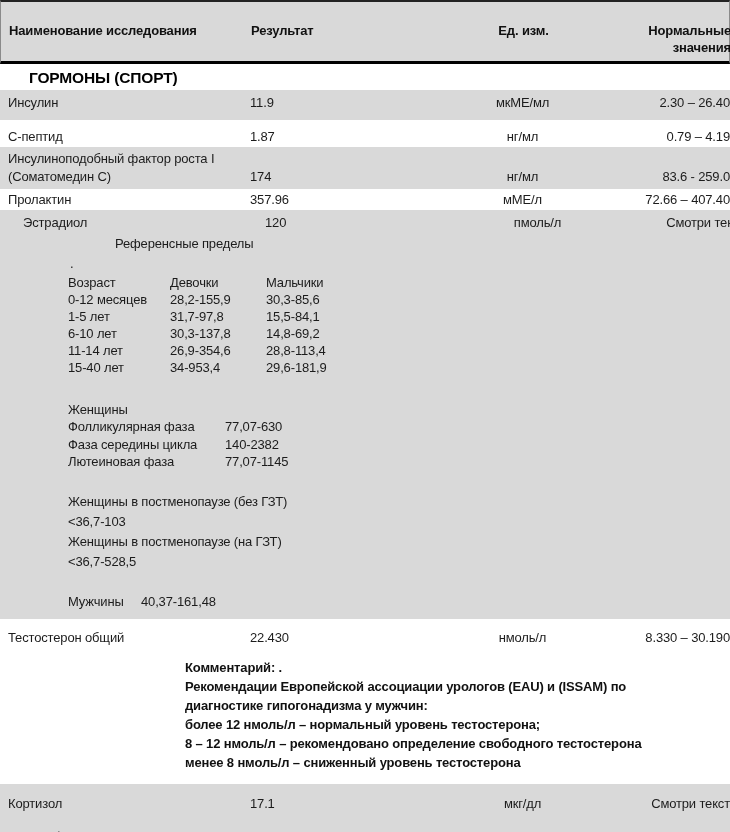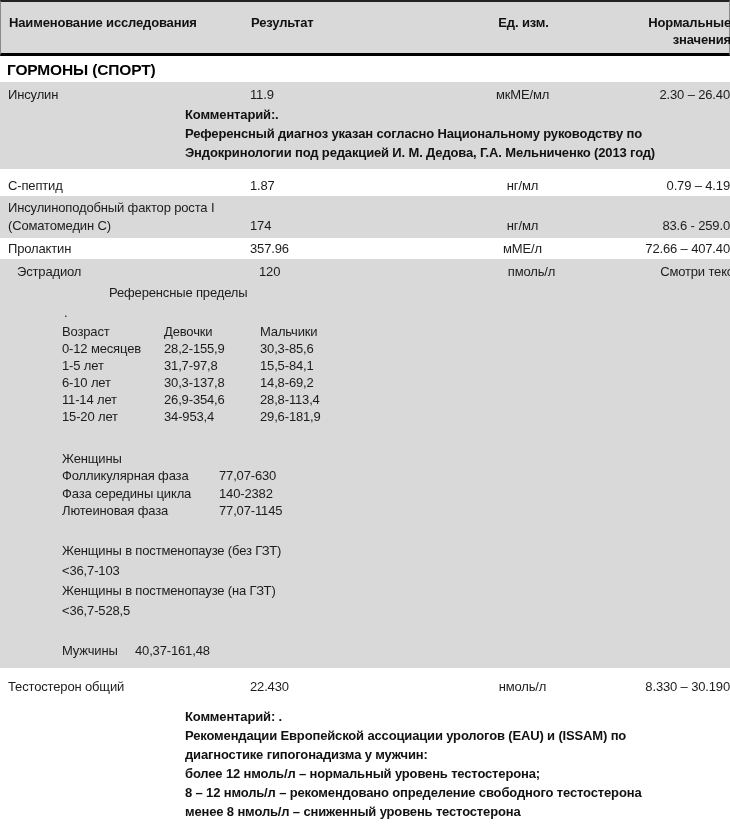--- a/index.html
+++ b/index.html
@@ -29,50 +29,51 @@
   .c-normal { grid-column:5; text-align:right; }
 
   .thead {
     background:#d9d9d9;
     border-top:2px solid #222222;
     border-left:1px solid #8a8a8a;
     border-right:1px solid #8a8a8a;
     border-bottom:3px solid #000000;
     font-weight:bold;
     color:#111111;
-    padding:12px 0 5px 0;
+    padding:20px 0 5px 0;
     align-items:start;
     min-height:41px;
   }
   .section-title {
     font-weight:bold;
     color:#000000;
     font-size:15.5px;
     line-height:18px;
-    padding:5px 0 3px 7px;
+    padding:5px 0 3px 0;
+    margin-left:29px;
   }
   .shaded { background:#d9d9d9; }
 
   .block-insulin { padding:2px 0 7px 0; }
   .data-row { padding:2px 0; }
   .row-white { background:#ffffff; }
   .gap6  { height:6px; }
   .gap8  { height:8px; }
 
   .comment {
     margin-left:185px;
     font-weight:bold;
     color:#111111;
     line-height:19px;
     white-space:nowrap;
   }
   .block-igf { padding:3px 0 4px 0; }
   .igf-line1 { padding-left:8px; line-height:18px; }
 
-  .block-estradiol { padding:2px 0 9px 9px; }
+  .block-estradiol { padding:2px 0 9px 15px; }
   .ref-title { padding-left:100px; line-height:18px; margin-top:2px; }
   .dot-line  { padding-left:55px; line-height:12px; margin-top:5px; }
   .ref-inner { margin-left:53px; margin-top:4px; }
   .age-row { display:flex; line-height:17px; }
   .age-c1 { width:102px; }
   .age-c2 { width:96px; }
   .women-label { margin-top:25px; line-height:17px; }
   .phase-row { display:flex; line-height:17.5px;align-items:flex-end; }
   .phase-label { width:157px; }
   .pm-group { margin-top:21px; }
@@ -103,25 +104,20 @@
 
   <div class="section-title">ГОРМОНЫ (СПОРТ)</div>
 
   <div class="shaded block-insulin" style="background-color: rgb(217, 217, 217);">
     <div class="grid data-row">
       <div class="c-name">Инсулин</div>
       <div class="c-result">11.9</div>
       <div class="c-units">мкМЕ/мл</div>
       <div class="c-normal">2.30 – 26.40</div>
     </div>
-    <div class="comment">
-      <div>Комментарий:.</div>
-      <div>Референсный диагноз указан согласно Национальному руководству по</div>
-      <div>Эндокринологии под редакцией И. М. Дедова, Г.А. Мельниченко (2013 год)</div>
-    </div>
   </div>
 
   <div class="gap6"></div>
 
   <div class="grid data-row row-white">
     <div class="c-name">С-пептид</div>
     <div class="c-result">1.87</div>
     <div class="c-units">нг/мл</div>
     <div class="c-normal">0.79 – 4.19</div>
   </div>
@@ -173,21 +169,21 @@
         <div class="age-c1">6-10 лет</div>
         <div class="age-c2">30,3-137,8</div>
         <div>14,8-69,2</div>
       </div>
       <div class="age-row">
         <div class="age-c1">11-14 лет</div>
         <div class="age-c2">26,9-354,6</div>
         <div>28,8-113,4</div>
       </div>
       <div class="age-row">
-        <div class="age-c1">15-20 лет</div>
+        <div class="age-c1">15-40 лет</div>
         <div class="age-c2">34-953,4</div>
         <div>29,6-181,9</div>
       </div>
 
       <div class="women-label">Женщины</div>
       <div class="phase-row">
         <div class="phase-label">Фолликулярная фаза</div>
         <div>77,07-630</div>
       </div>
       <div class="phase-row">

